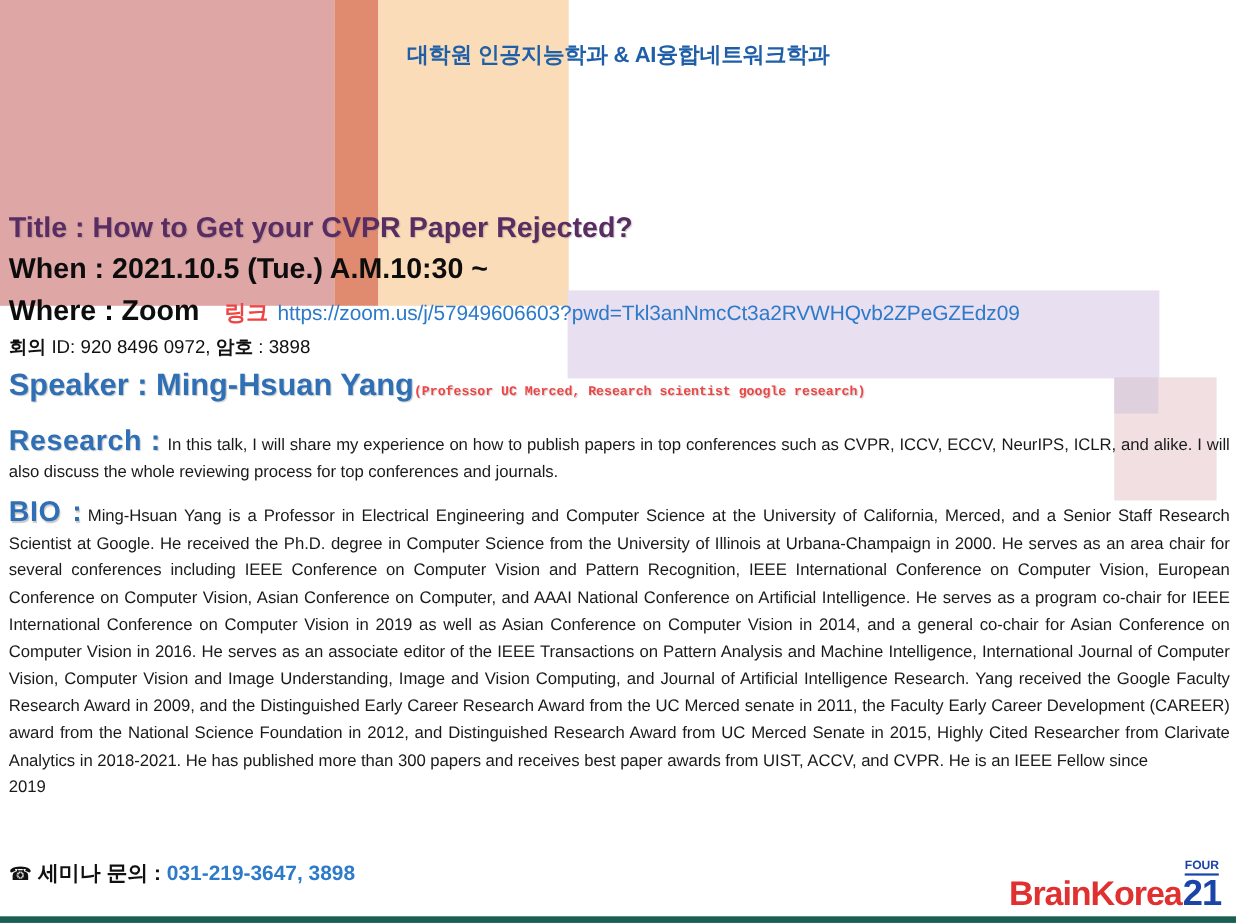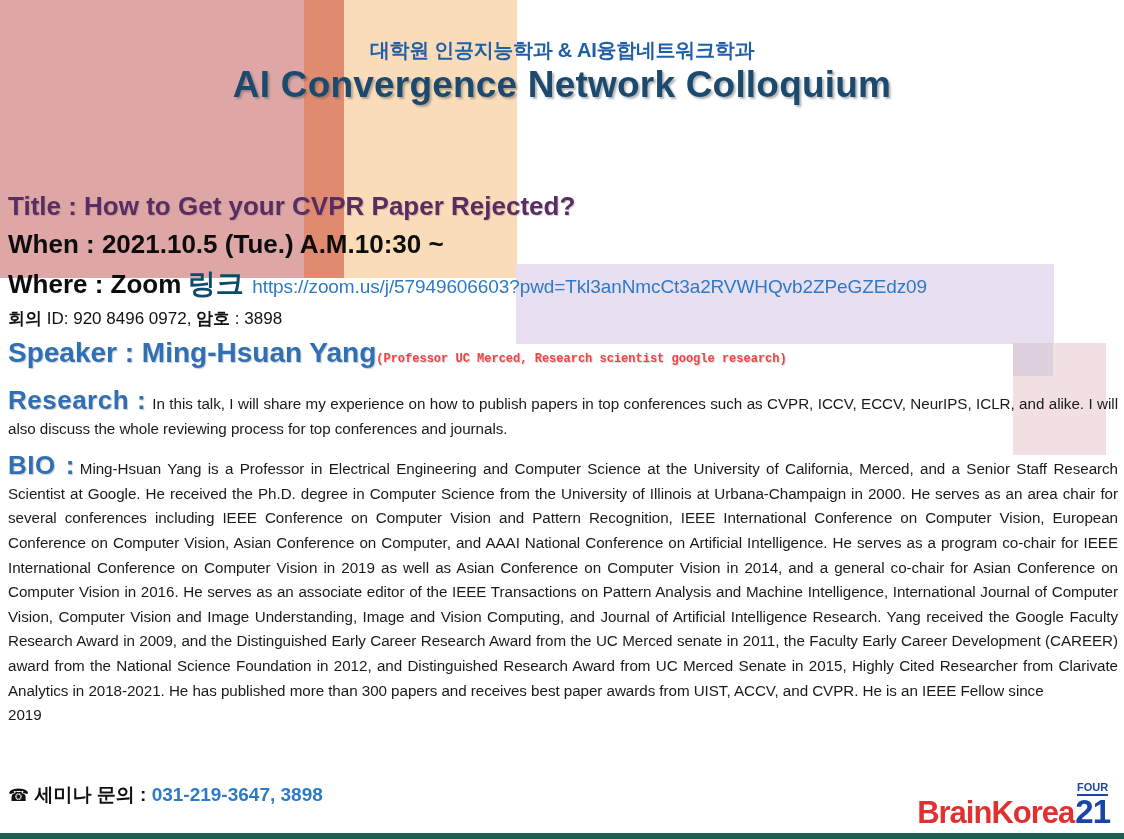--- a/index.html
+++ b/index.html
@@ -86,24 +86,24 @@
   #row-where {
     margin-top: 6px;
     line-height: 1.2;
   }
   .where-label {
     font-size: 26px;
     font-weight: bold;
     color: #0d0d0d;
   }
   .where-kor {
-    font-size: 28px;
-    font-weight: bold;
-    color: #0c4a6e;
-    margin-left: 2px;
+    font-size: 20px;
+    font-weight: bold;
+    color: #ef4444;
+    margin-left: 18px;
   }
   .where-url {
     font-size: 19px;
     color: #2c7ac9;
     margin-left: 4px;
     letter-spacing: -0.1px;
   }
   #row-meeting {
     font-size: 17px;
     font-weight: bold;
@@ -233,21 +233,20 @@
   <div class="bg-block" id="bg-rose"></div>
   <div class="bg-block" id="bg-salmon"></div>
   <div class="bg-block" id="bg-peach"></div>
   <div class="bg-block" id="bg-lavender"></div>
   <div class="bg-block" id="bg-pinkbox"></div>
   <div class="bg-block" id="bg-plumbox"></div>
   <div class="bg-block" id="bg-bottombar"></div>
 
   <div id="header-zone">
     <div id="dept-line">대학원 인공지능학과 &amp; AI융합네트워크학과</div>
-    <div class="main-title" id="title-line-2">AI Convergence Network Colloquium</div>
   </div>
 
   <div id="info-zone">
 
     <div class="row" id="row-title">
       <span>Title :</span>
       <span>How to Get your CVPR Paper Rejected?</span>
     </div>
 
     <div class="row" id="row-when">

